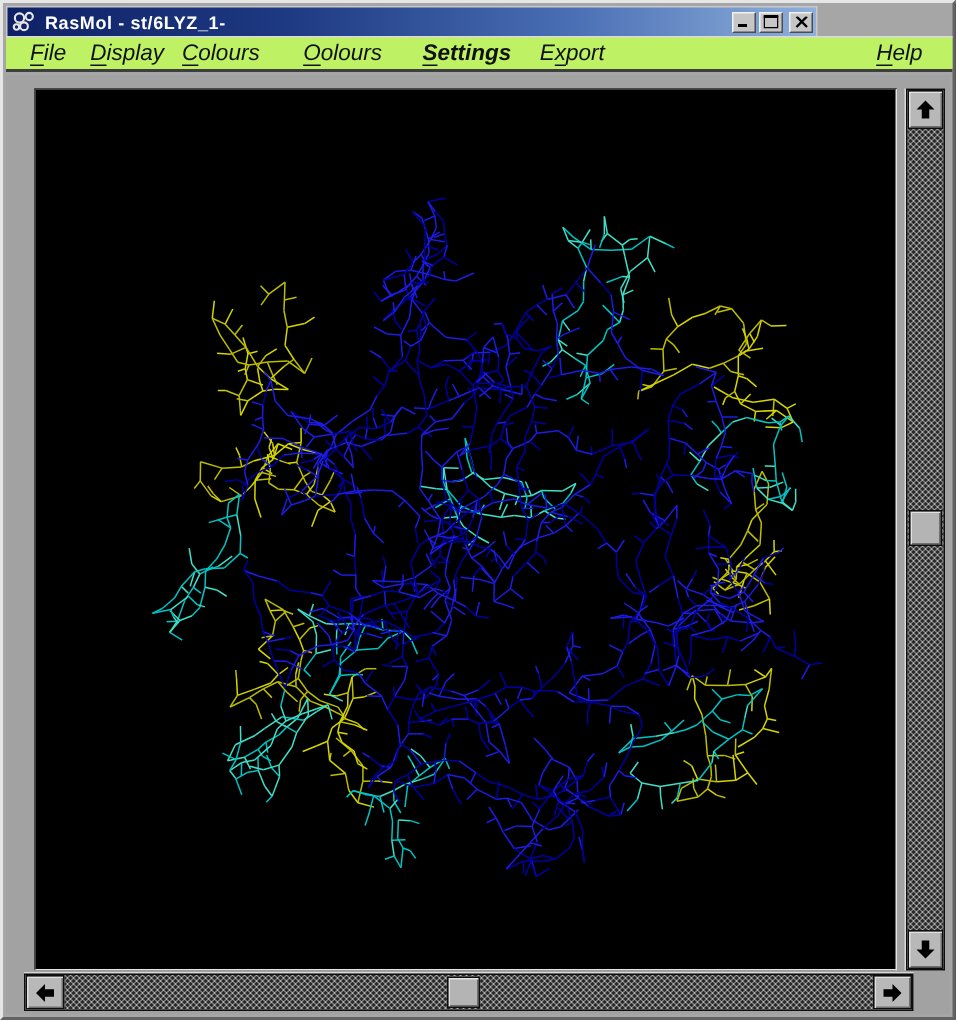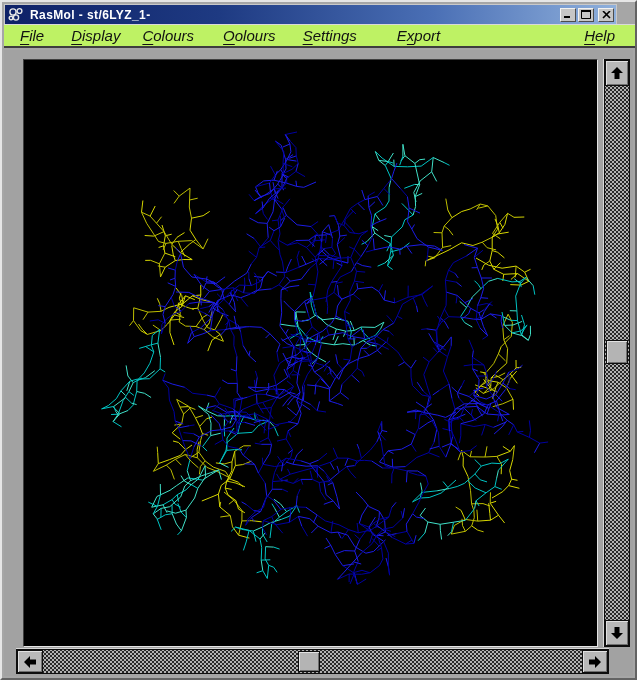--- a/index.html
+++ b/index.html
@@ -8,21 +8,21 @@
 
   .window{
     position:relative; width:637px; height:680px;
     background:#A6A6A6;
     border:2px solid; border-color:#E6E6E6 #636363 #636363 #E6E6E6;
     overflow:hidden;
   }
 
   
   .titlebar{
-    position:absolute; left:3px; top:3px; width:611px; height:19px;
+    position:absolute; left:3px; top:3px; width:539px; height:19px;
     background:linear-gradient(90deg,#0E2167 0%,#1E3A82 35%,#4A6FB5 70%,#8FB0DC 100%);
     display:flex; align-items:center; padding:0 2px 0 3px;
     box-shadow:0 0 0 1px #C9C9C9;
   }
   .app-icon{width:17px;height:15px;flex:0 0 auto;margin-right:5px;display:flex;align-items:center;}
   .title-text{
     color:#FFFFFF; font-size:12px; font-weight:bold; letter-spacing:.4px;
     white-space:nowrap; flex:1 1 auto;
   }
   .tb-btn{
@@ -37,22 +37,22 @@
   .menubar{
     position:absolute; left:2px; top:22px; width:633px; height:24px;
     background:#bef264;
     border-top:1px solid #D9D9D9;
     border-bottom:2px solid #3E3E3E;
     display:flex; align-items:center;
     font-style:italic; font-size:15px; color:#111;
   }
   .menu-item{white-space:nowrap; cursor:default;}
   .menu-item .key{text-decoration:underline; text-underline-offset:3px;}
-  .mi-file{margin-left:16px;} .mi-display{margin-left:27px;} .mi-colours{margin-left:22px;}
-  .mi-options{margin-left:29px;} .mi-settings{margin-left:27px;} .mi-export{margin-left:40px;}
+  .mi-file{margin-left:16px;} .mi-display{margin-left:16px;} .mi-colours{margin-left:12px;}
+  .mi-options{margin-left:29px;} .mi-settings{margin-left:27px;font-weight:bold;} .mi-export{margin-left:19px;}
   .mi-help{margin-left:auto; margin-right:22px;}
 
   
   .client{position:absolute; left:2px; top:48px; right:2px; bottom:2px; background:#A2A2A2;}
 
   .canvas{
     position:absolute; left:19px; top:9px; width:575px; height:588px;
     background:#000;
     border:1px solid; border-color:#3F3F3F #E4E4E4 #E4E4E4 #3F3F3F;
   }

